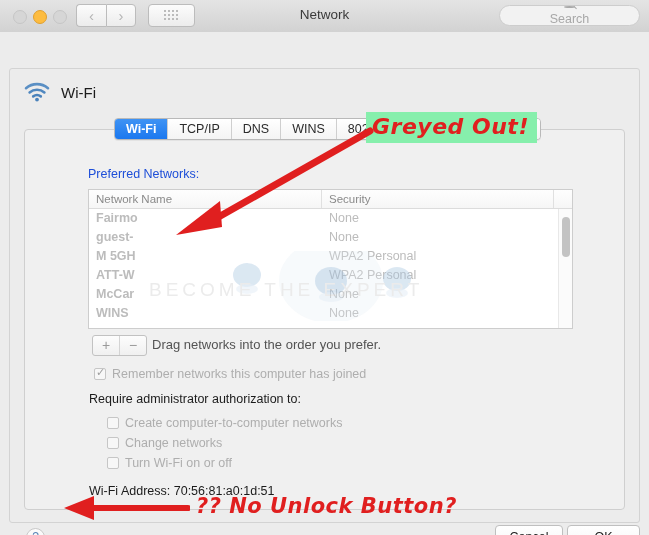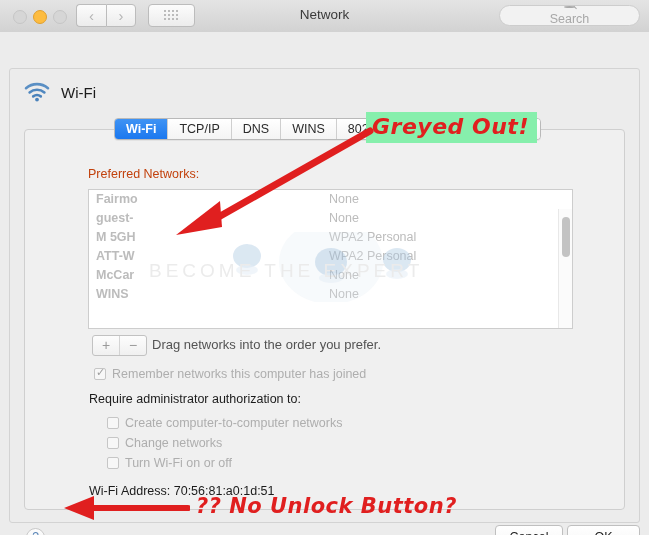--- a/index.html
+++ b/index.html
@@ -176,21 +176,21 @@
     background: #f0f0f0;
     border: 1px solid #cfcfcf;
     border-radius: 4px;
     box-sizing: border-box;
   }
 
   #pref-label {
     position: absolute;
     left: 88px; top: 135px;
     font-size: 12.5px;
-    color: #c2410c;
+    color: #1d4ed8;
   }
 
   
   #nettable {
     position: absolute;
     left: 88px; top: 157px;
     width: 485px; height: 140px;
     background: #ffffff;
     border: 1px solid #cdcdcd;
     box-sizing: border-box;
@@ -443,20 +443,25 @@
       <div class="tab">DNS</div>
       <div class="tab">WINS</div>
       <div class="tab">802.1X</div>
       <div class="tab">Proxies</div>
       <div class="tab">Hardware</div>
     </div>
 
     <div id="pref-label">Preferred Networks:</div>
 
     <div id="nettable">
+      <div id="nethead">
+        <div class="hcell name">Network Name</div>
+        <div class="hcell sec">Security</div>
+        <div class="hcell pad"></div>
+      </div>
 
       <div id="netrows">
         <div id="watermark">
           <svg width="485" height="70" viewBox="0 0 485 70">
             <ellipse cx="242" cy="30" rx="52" ry="42" fill="#dfe9f2" opacity="0.5"></ellipse>
             <ellipse cx="158" cy="24" rx="14" ry="12" fill="#a8c6e0" opacity="0.8"></ellipse>
             <ellipse cx="158" cy="38" rx="11" ry="5" fill="#cfe0ee" opacity="0.6"></ellipse>
             <ellipse cx="242" cy="30" rx="16" ry="14" fill="#a0bfdc" opacity="0.85"></ellipse>
             <ellipse cx="242" cy="46" rx="12" ry="5" fill="#cfe0ee" opacity="0.6"></ellipse>
             <ellipse cx="308" cy="28" rx="14" ry="12" fill="#a8c6e0" opacity="0.8"></ellipse>

